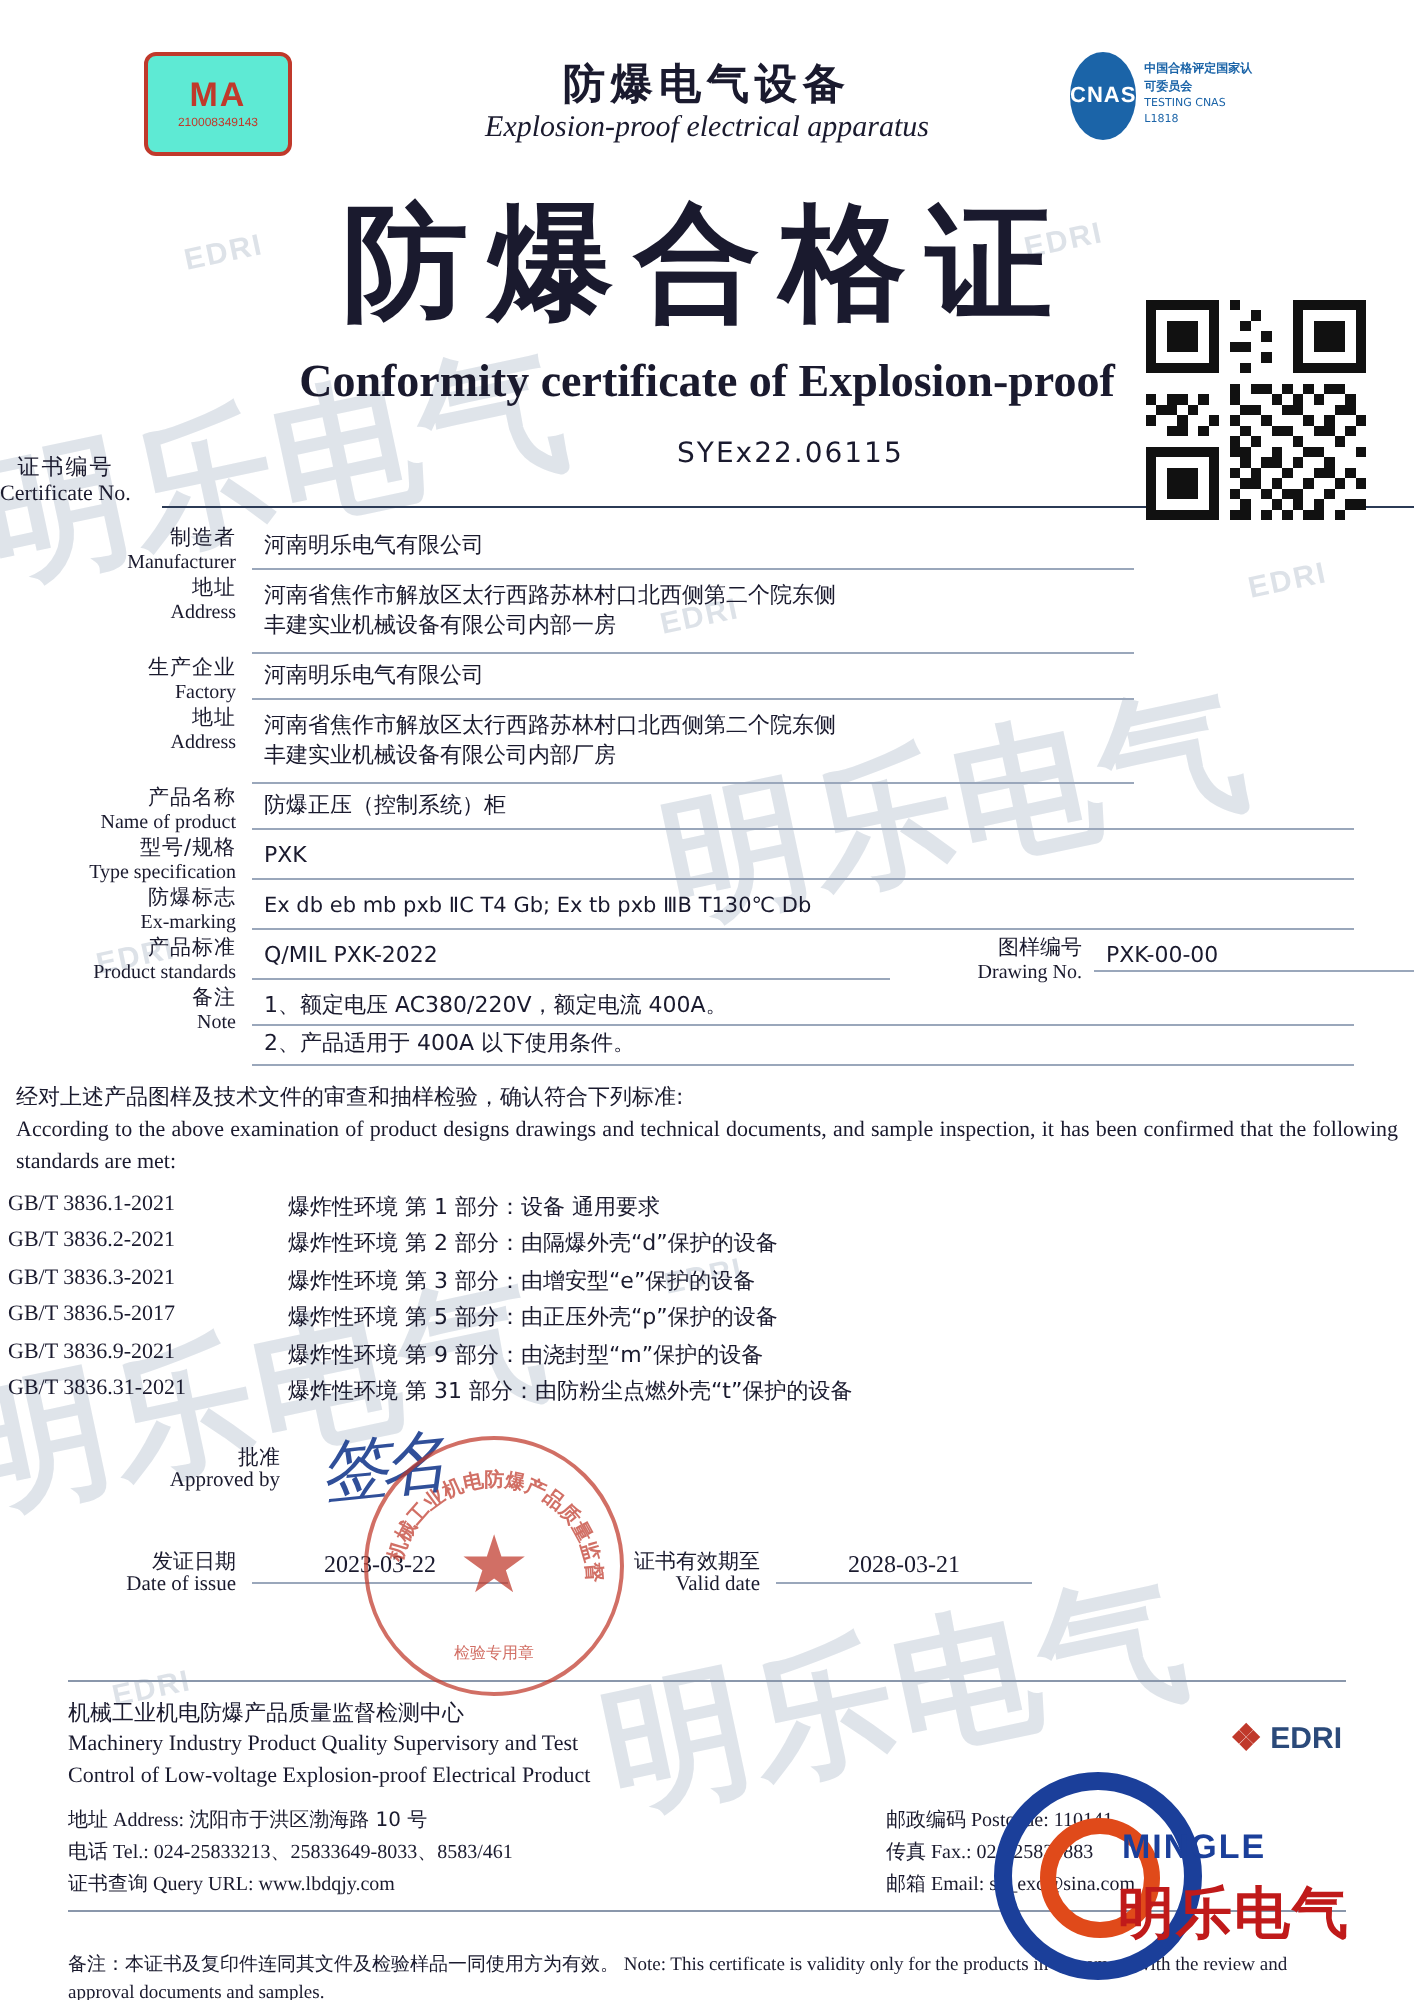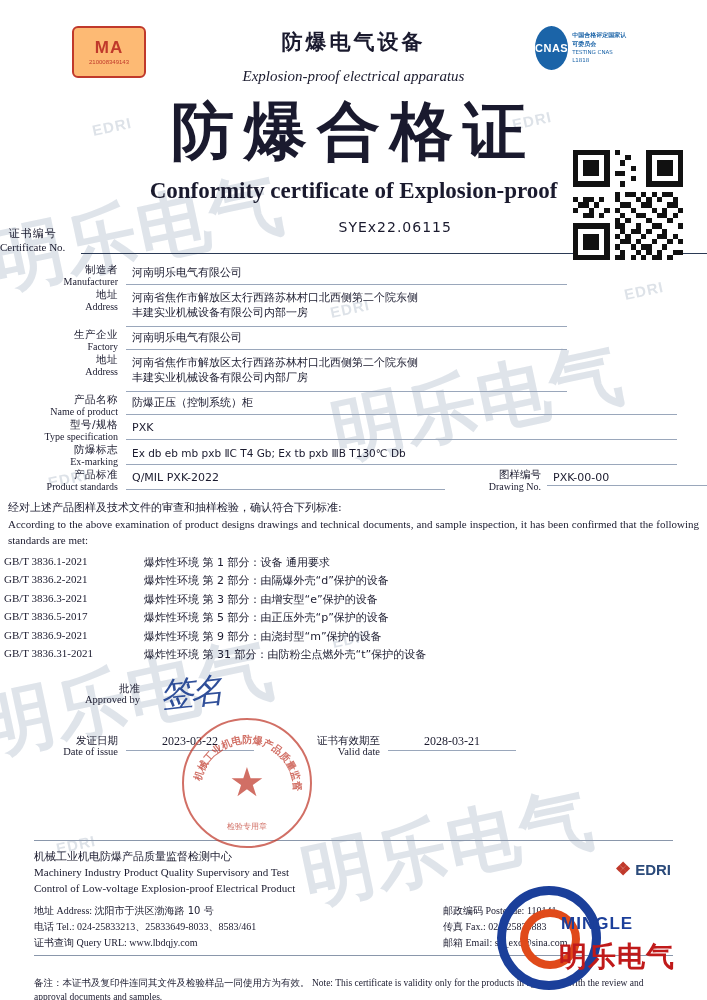--- a/index.html
+++ b/index.html
@@ -29,29 +29,29 @@
     font-size:15px;color:rgba(150,165,185,0.32);
     font-family:"Liberation Sans", sans-serif;font-weight:700;letter-spacing:1px;
   }
 
   
   .hdr{position:relative;height:92px;}
   .ma-logo{
     position:absolute;left:72px;top:26px;width:70px;height:48px;
     border:2px solid #c0392b;border-radius:6px;
     display:flex;flex-direction:column;align-items:center;justify-content:center;
-    color:#c0392b;background:#fdba74;
+    color:#c0392b;background:#5eead4;
   }
   .ma-logo .ma-txt{font-family:"Liberation Sans",sans-serif;font-weight:700;font-size:17px;letter-spacing:1px;line-height:1;}
   .ma-logo .ma-num{font-family:"Liberation Sans",sans-serif;font-size:6px;margin-top:3px;letter-spacing:0;}
   .hdr-title{
     position:absolute;left:0;right:0;top:28px;text-align:center;
   }
   .hdr-title .cn{font-size:21px;font-weight:700;letter-spacing:3px;font-family:"DejaVu Sans",sans-serif;}
-  .hdr-title .en{font-size:15px;font-style:italic;margin-top:12px;font-family:"Liberation Serif",serif;}
+  .hdr-title .en{font-size:15px;font-style:italic;margin-top:0;font-family:"Liberation Serif",serif;}
   .cnas{
     position:absolute;right:80px;top:22px;width:92px;height:52px;
     display:flex;align-items:center;gap:4px;
   }
   .cnas .circle{
     width:44px;height:44px;border-radius:50%;
     background:#1b64a8;color:#fff;display:flex;align-items:center;justify-content:center;
     font-family:"Liberation Sans",sans-serif;font-weight:700;font-size:11px;letter-spacing:0.5px;
   }
   .cnas .cn-lines{font-size:5.5px;line-height:1.45;color:#1b64a8;font-family:"DejaVu Sans",sans-serif;}
@@ -416,20 +416,30 @@
       </div>
       <div class="right">
         <div class="lab-sm">
           <span class="cn">图样编号</span>
           <span class="en">Drawing  No.</span>
         </div>
         <div class="val-sm">PXK-00-00</div>
       </div>
     </div>
 
+    <div class="row">
+      <div class="lab">
+        <span class="cn">备注</span>
+        <span class="en">Note</span>
+      </div>
+      <div class="note-lines" style="margin-right:30px;">
+        <div>1、额定电压 AC380/220V，额定电流 400A。</div>
+        <div>2、产品适用于 400A 以下使用条件。</div>
+      </div>
+    </div>
   </div>
 
   <div class="para">
     <span class="cn">经对上述产品图样及技术文件的审查和抽样检验，确认符合下列标准:</span>
     <span class="en">According  to  the  above  examination  of  product  designs  drawings  and  technical  documents,  and  sample  inspection,  it  has  been  confirmed  that  the  following  standards  are  met:</span>
   </div>
 
   <div class="stds">
     <div class="std-row">
       <div class="std-code">GB/T 3836.1-2021</div>

